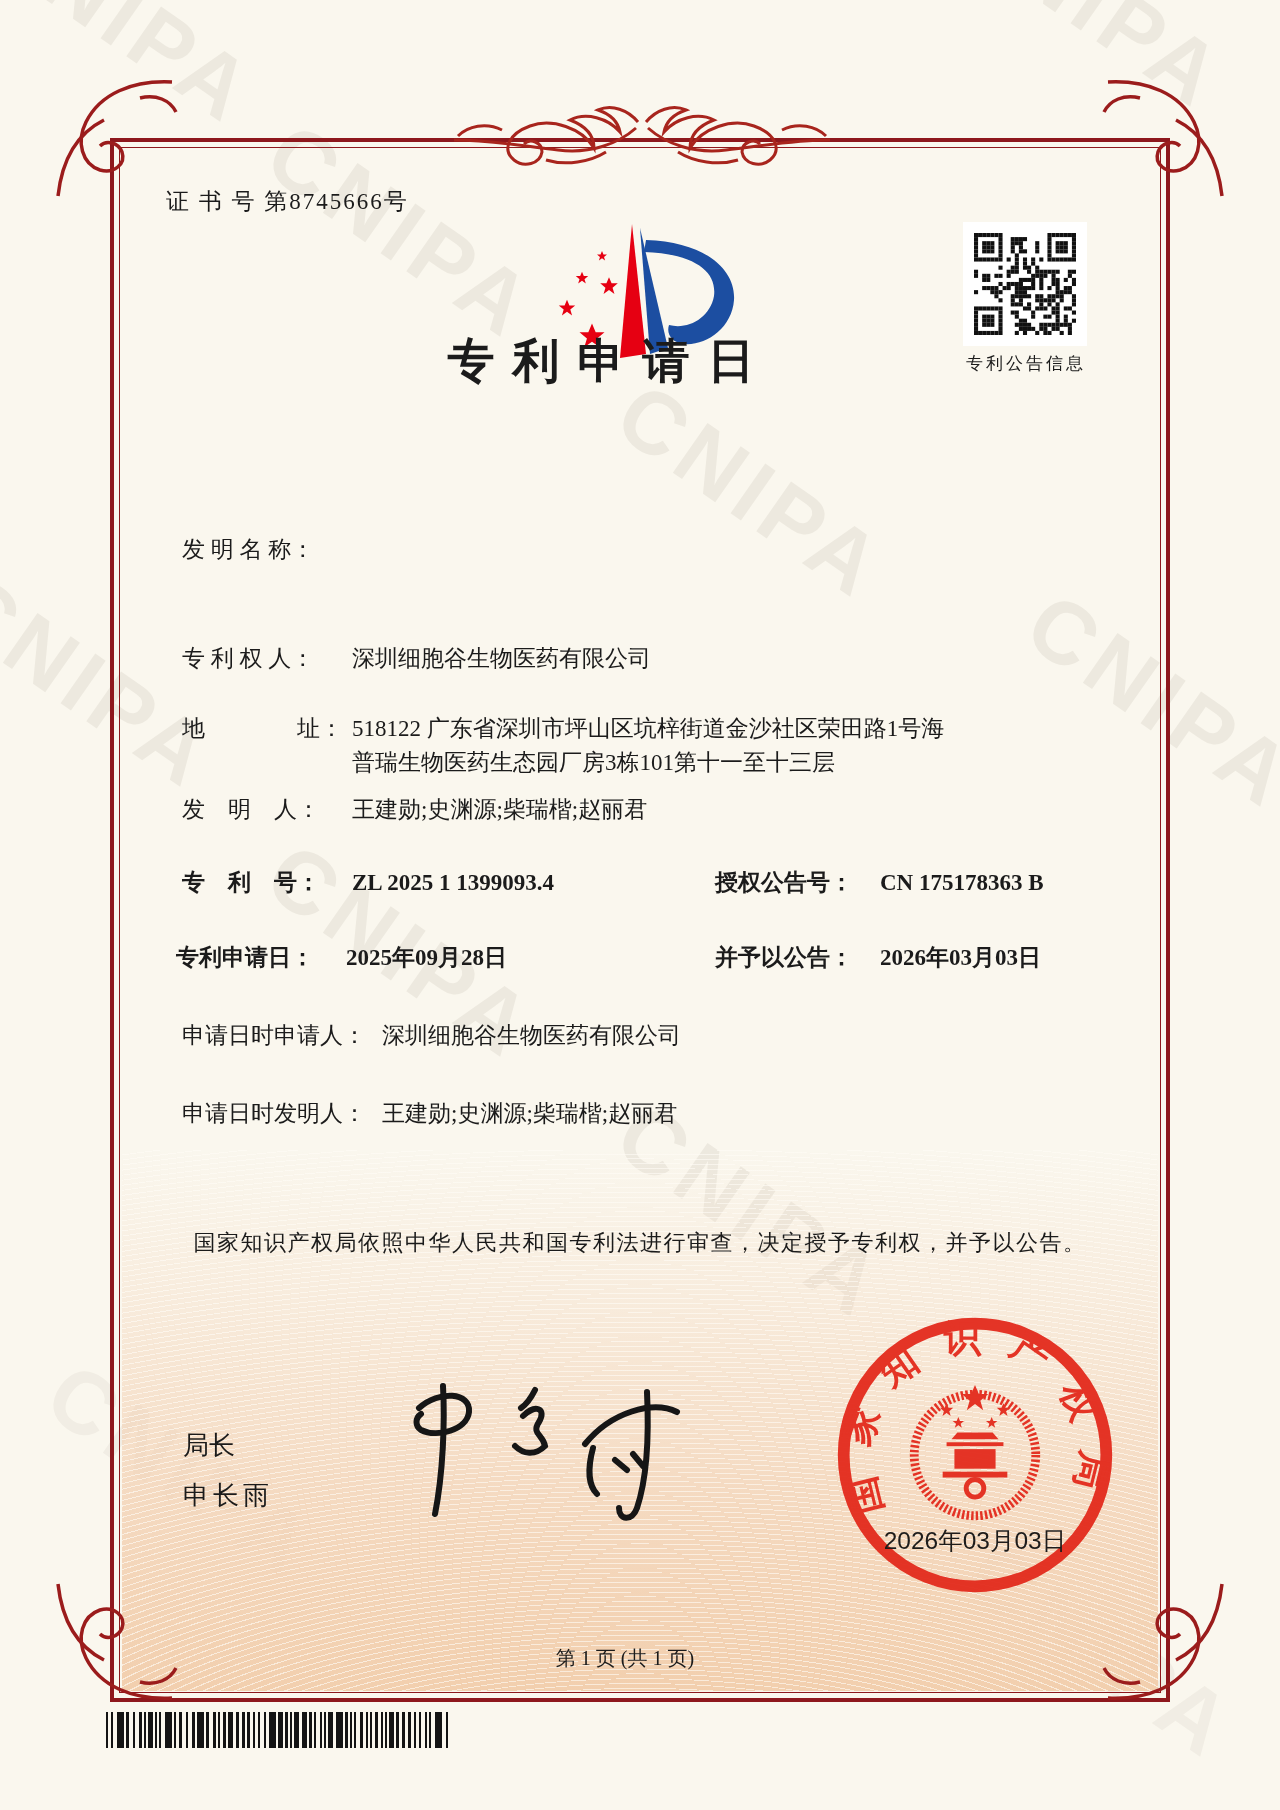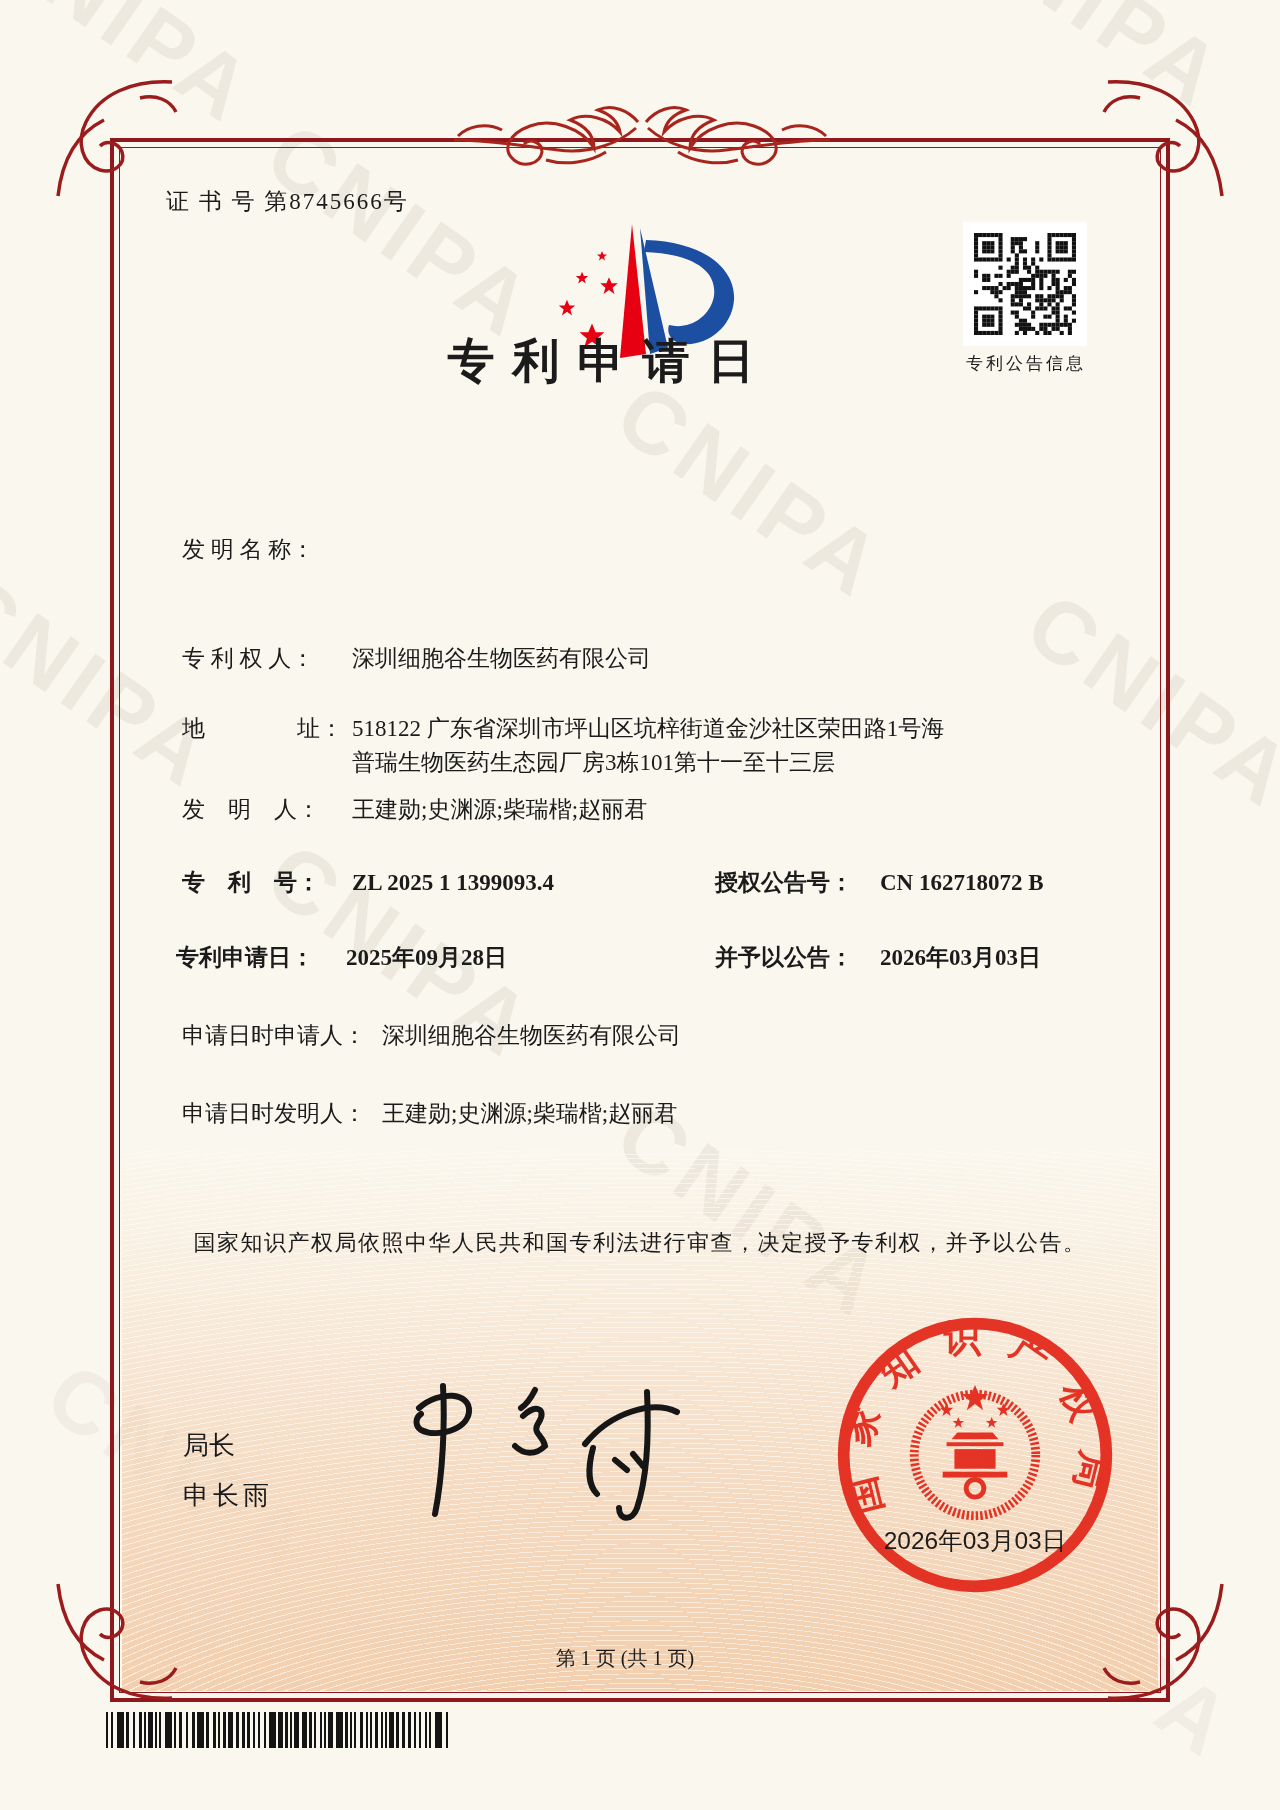--- a/index.html
+++ b/index.html
@@ -439,21 +439,21 @@
     <span class="lab">发　明　人：</span>
     <span class="val">王建勋;史渊源;柴瑞楷;赵丽君</span>
   </div>
 
   <div class="row2" style="left:182px;top:866px">
     <span class="lab" style="flex-basis:170px">专　利　号：</span>
     <span class="val">ZL 2025 1 1399093.4</span>
   </div>
   <div class="row2" style="left:715px;top:866px">
     <span class="lab">授权公告号：</span>
-    <span class="val">CN 162718072 B</span>
+    <span class="val">CN 175178363 B</span>
   </div>
   <div class="row2" style="left:176px;top:941px">
     <span class="lab" style="flex-basis:170px">专利申请日：</span>
     <span class="val">2025年09月28日</span>
   </div>
   <div class="row2" style="left:715px;top:941px">
     <span class="lab">并予以公告：</span>
     <span class="val">2026年03月03日</span>
   </div>
 

